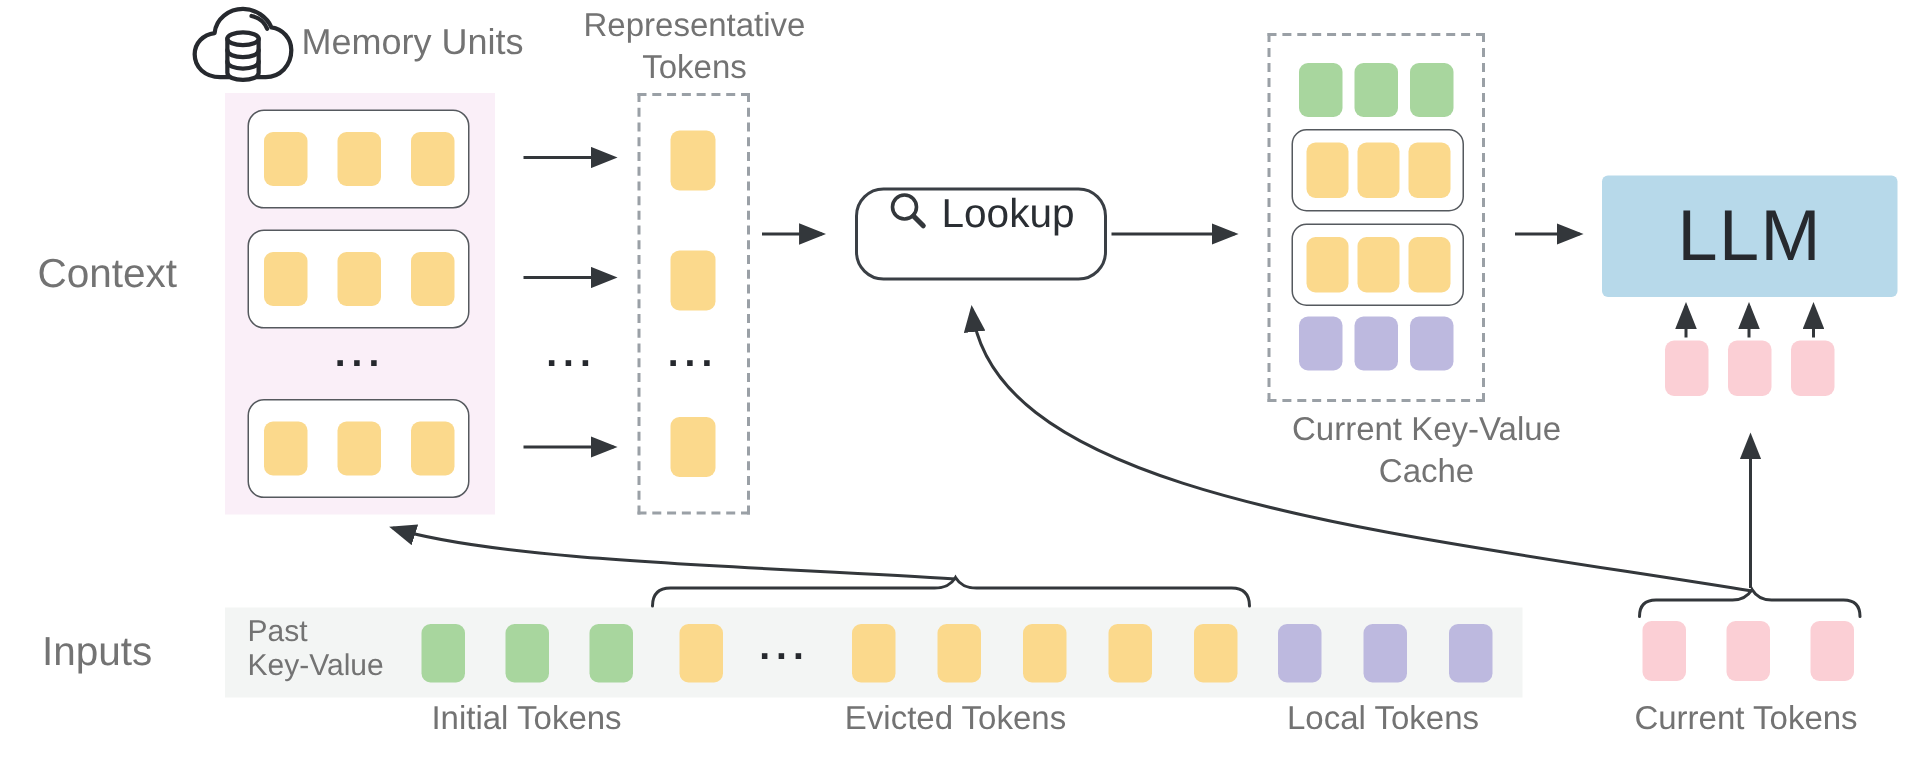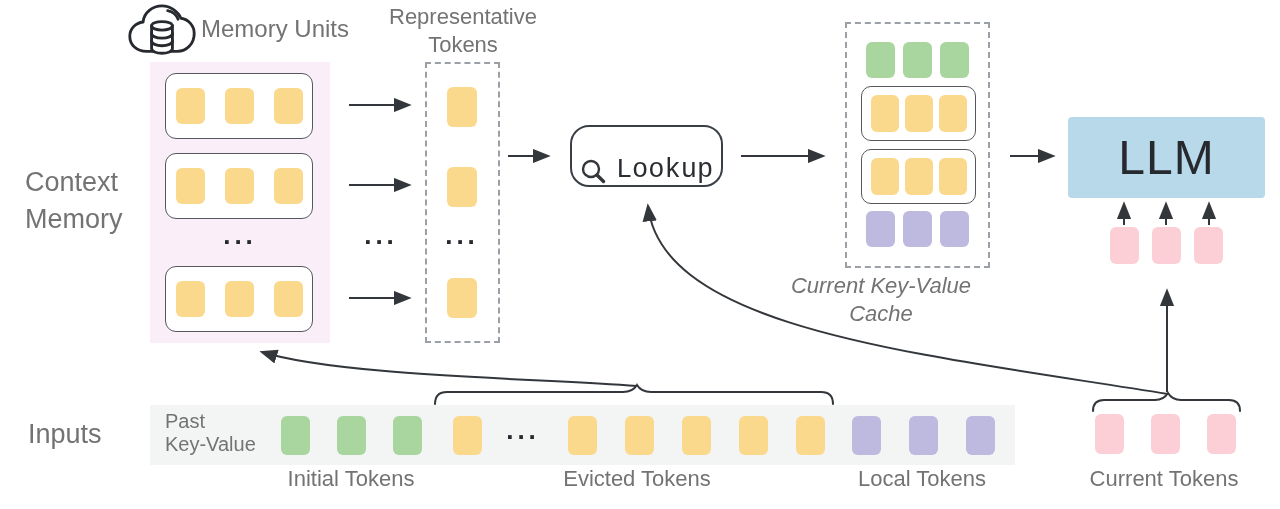--- a/index.html
+++ b/index.html
@@ -33,23 +33,23 @@
   .cache-unit .tok{width:28px;height:37px;}
   
   .lab{position:absolute;color:#737373;}
   .center{text-align:center;}
   .dots{
     position:absolute;font-size:26px;font-weight:700;letter-spacing:4px;
     line-height:1;color:#26292E;text-align:center;
   }
   
   .lookup{
-    left:570px;top:125px;width:153px;height:62px;border:2px solid #3A3F45;border-radius:19px;
-    background:#fff;display:flex;align-items:flex-end;justify-content:center;gap:9px;
-    font-size:27px;color:#2A2E33;box-sizing:border-box;font-family:Liberation Mono, monospace;
+    left:570px;top:125px;width:168px;height:62px;border:2px solid #3A3F45;border-radius:19px;
+    background:#fff;display:flex;align-items:flex-start;justify-content:center;gap:9px;
+    font-size:27px;color:#2A2E33;box-sizing:border-box;
   }
   
   .llm{
     left:1068px;top:117px;width:197px;height:81px;background:#B7D9EA;border-radius:4px;
     display:flex;align-items:center;justify-content:center;
     font-size:48px;letter-spacing:1px;color:#26292E;
   }
   
   .inputs-bar{left:150px;top:405px;width:865px;height:60px;background:#F3F5F4;}
   svg.overlay{position:absolute;left:0;top:0;pointer-events:none;}
@@ -66,21 +66,20 @@
       <path d="M27 25 L27 49 C27 52 32 54 38 54 C44 54 49 52 49 49 L49 25" fill="#ffffff"></path>
       <path d="M27 33 C27 36 32 38 38 38 C44 38 49 36 49 33"></path>
       <path d="M27 41 C27 44 32 46 38 46 C44 46 49 44 49 41"></path>
       <ellipse cx="38" cy="25" rx="11" ry="4.5" fill="#ffffff"></ellipse>
     </g>
   </svg>
   <div class="lab" style="left:201px;top:15px;font-size:24px;">Memory Units</div>
 
   <div class="lab" style="left:25px;top:164px;font-size:27px;line-height:37px;">
     <div>Context</div>
-    <div>Memory</div>
   </div>
 
   <div class="abs mem-panel"></div>
   <div class="unitbox" style="left:165px;top:73px;width:146px;height:64px;">
     <div class="tok c-yellow"></div>
     <div class="tok c-yellow"></div>
     <div class="tok c-yellow"></div>
   </div>
   <div class="unitbox" style="left:165px;top:153px;width:146px;height:64px;">
     <div class="tok c-yellow"></div>
@@ -128,21 +127,21 @@
   <div class="cache-unit" style="left:861px;top:149px;width:113px;height:53px;">
     <div class="tok c-yellow"></div>
     <div class="tok c-yellow"></div>
     <div class="tok c-yellow"></div>
   </div>
   <div class="trow" style="left:866px;top:211px;gap:8px;">
     <div class="tok c-purple" style="width:29px;height:36px;"></div>
     <div class="tok c-purple" style="width:29px;height:36px;"></div>
     <div class="tok c-purple" style="width:29px;height:36px;"></div>
   </div>
-  <div class="lab center" style="left:766px;top:272px;width:230px;font-size:22px;line-height:28px;font-style:italic;">
+  <div class="lab center" style="left:836px;top:272px;width:230px;font-size:22px;line-height:28px;">
     <div>Current Key-Value</div>
     <div>Cache</div>
   </div>
 
   <div class="abs llm">
     <span>LLM</span>
   </div>
   <div class="trow" style="left:1110px;top:227px;gap:13px;">
     <div class="tok c-pink" style="width:29px;height:37px;"></div>
     <div class="tok c-pink" style="width:29px;height:37px;"></div>

